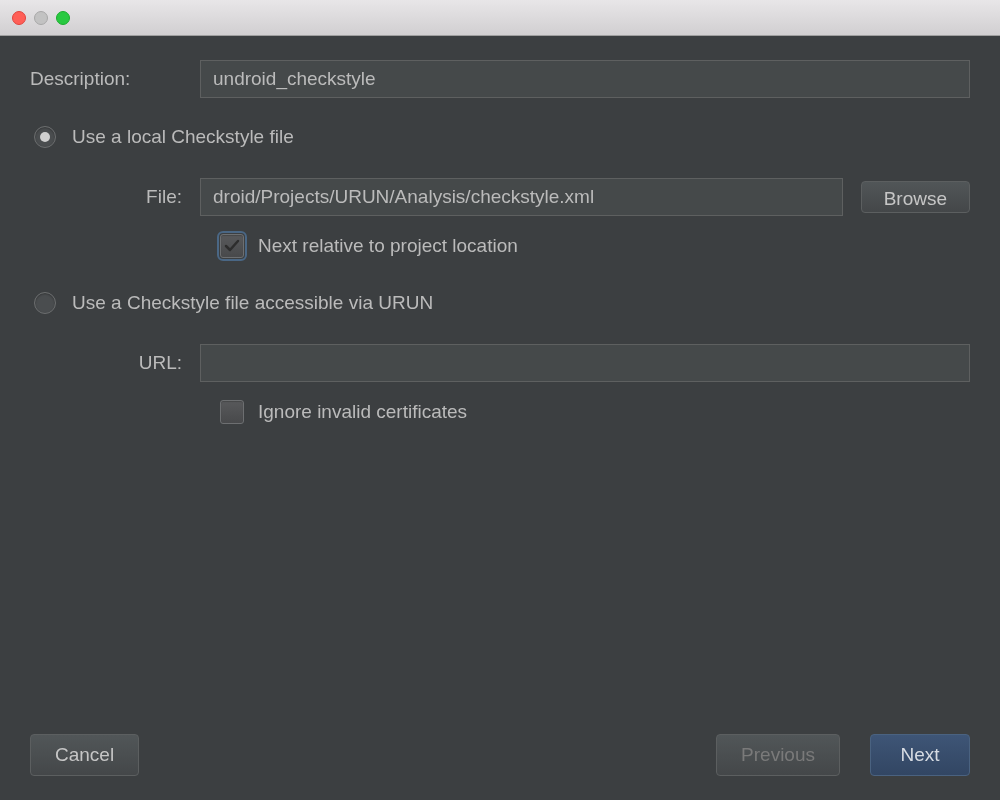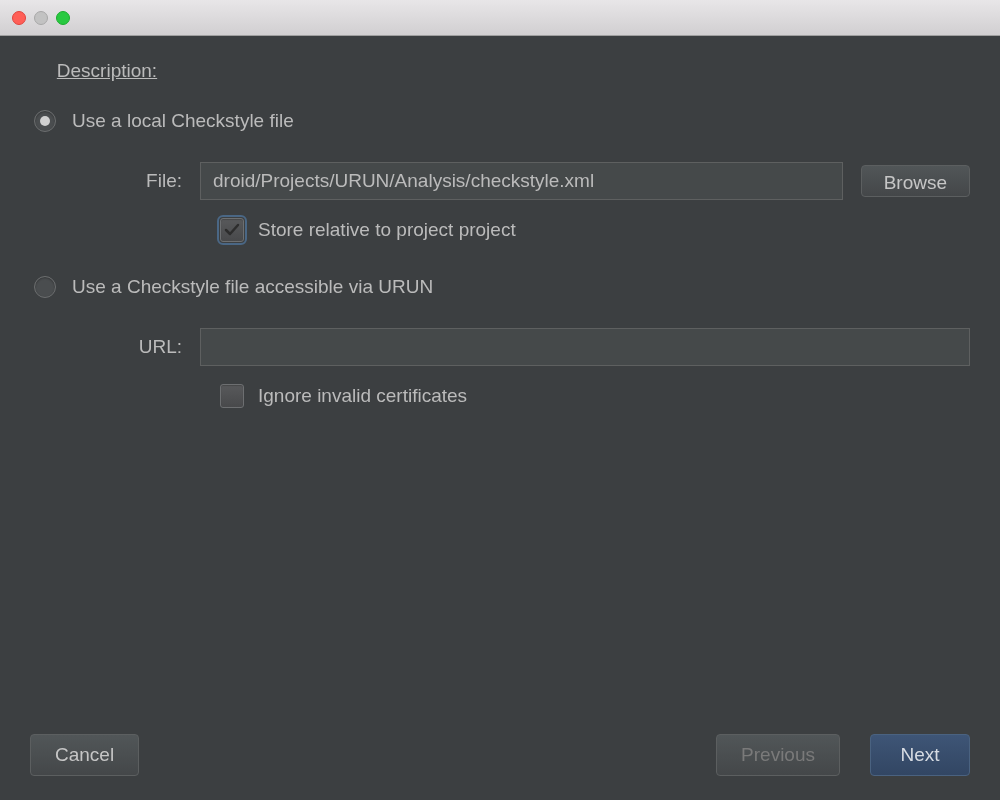--- a/index.html
+++ b/index.html
@@ -45,23 +45,22 @@
       display: flex;
       flex-direction: column;
     }
     .row {
       display: flex;
       align-items: center;
       margin-bottom: 28px;
     }
     .label {
       width: 170px;
-      text-align: center;
+      text-align: left;
       padding-right: 16px;
-      text-decoration: underline;
     }
     input[type="text"] {
       flex: 1;
       background: #45494a;
       border: 1px solid #5e6060;
       color: #bbbbbb;
       font-size: 19px;
       padding: 6px 12px;
       height: 38px;
       outline: none;
@@ -188,20 +187,21 @@
   <div class="titlebar">
     <div class="traffic-light tl-close"></div>
     <div class="traffic-light tl-min"></div>
     <div class="traffic-light tl-max"></div>
   </div>
 
   <div class="content">
 
     <div class="row">
       <div class="label">Description:</div>
+      <input type="text" value="undroid_checkstyle" style="">
     </div>
 
     <div class="radio-row">
       <div class="radio checked"></div>
       <span class="radio-text">Use a local Checkstyle file</span>
     </div>
 
     <div class="section-gap"></div>
 
     <div class="subrow">
@@ -209,21 +209,21 @@
       <input type="text" value="droid/Projects/URUN/Analysis/checkstyle.xml" style="">
       <button class="browse-btn">Browse</button>
     </div>
 
     <div class="checkbox-row">
       <div class="checkbox checked focused">
         <svg viewBox="0 0 18 18">
           <path d="M3 9 L7 13 L15 4" stroke="#2d2d2d" stroke-width="2.5" fill="none" stroke-linecap="round" stroke-linejoin="round"></path>
         </svg>
       </div>
-      <span>Store relative to project project</span>
+      <span>Next relative to project location</span>
     </div>
 
     <div class="radio-row">
       <div class="radio"></div>
       <span class="radio-text">Use a Checkstyle file accessible via URUN</span>
     </div>
 
     <div class="section-gap"></div>
 
     <div class="subrow">

